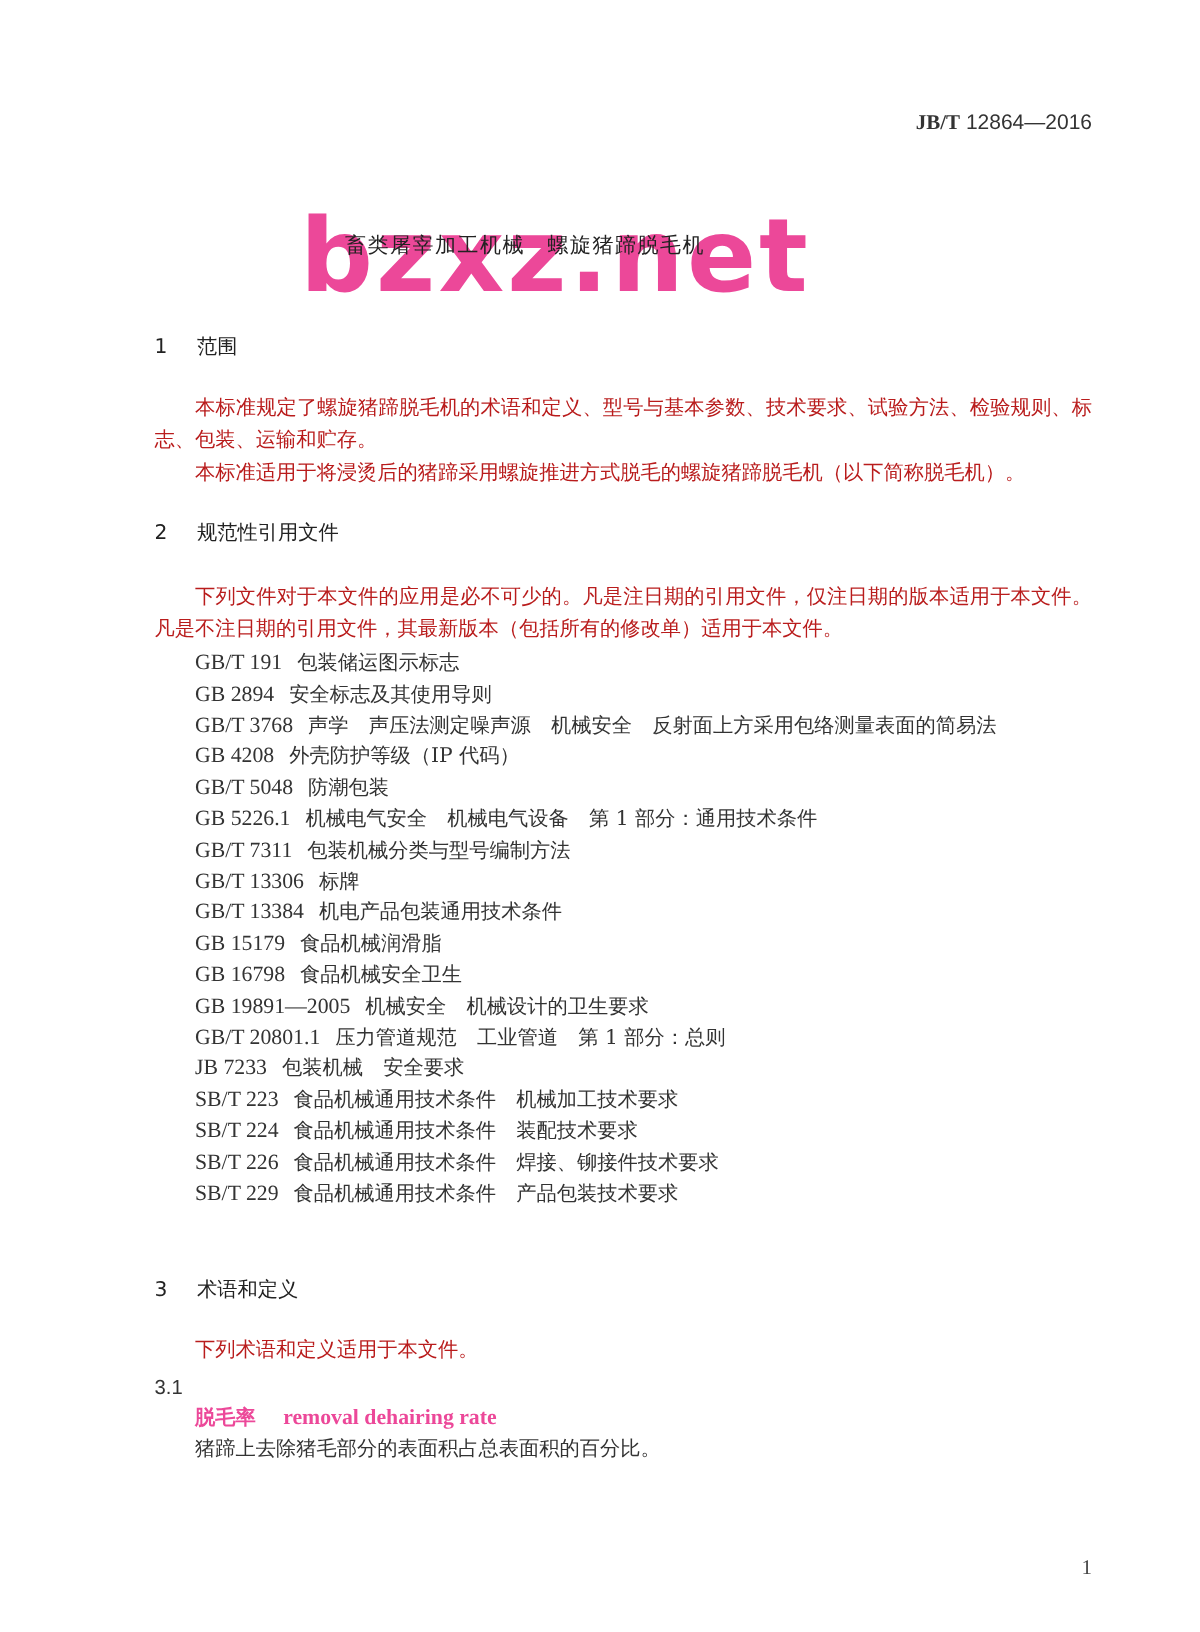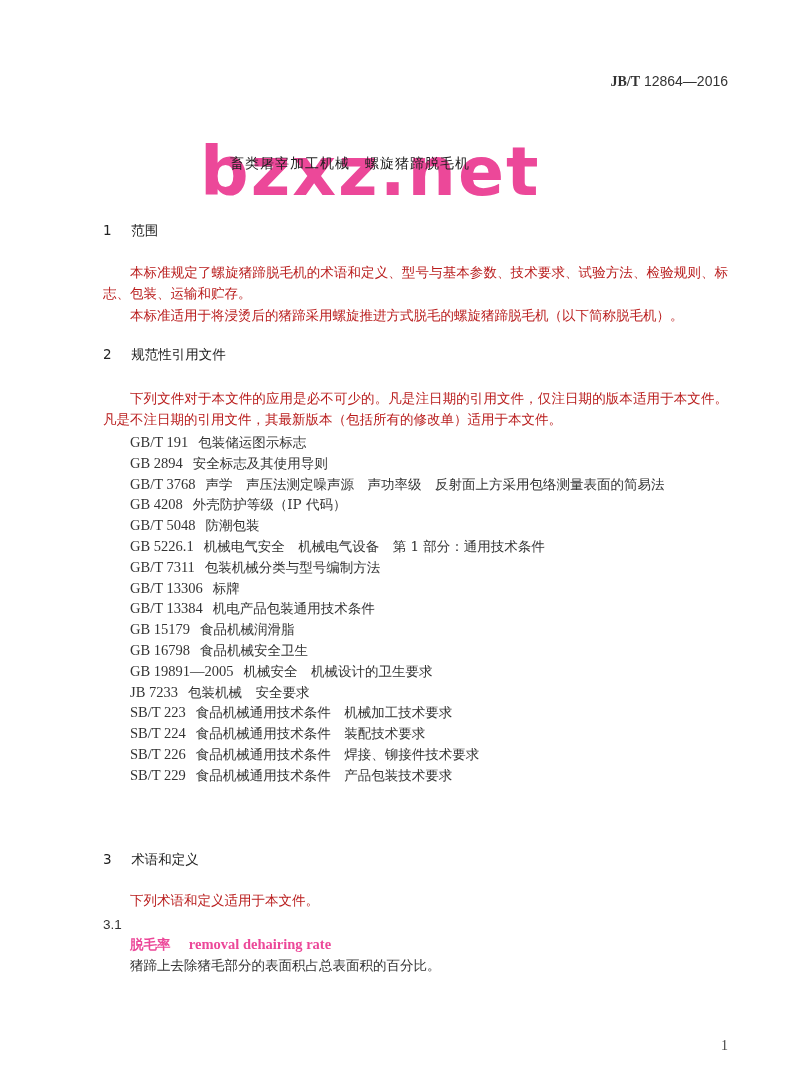--- a/index.html
+++ b/index.html
@@ -73,30 +73,31 @@
 
 <div class="section-head" style="top:346px;">
   <span class="num">2</span>
   <span>规范性引用文件</span>
 </div>
 <div class="para" style="top:388px;">下列文件对于本文件的应用是必不可少的。凡是注日期的引用文件，仅注日期的版本适用于本文件。凡是不注日期的引用文件，其最新版本（包括所有的修改单）适用于本文件。</div>
 
 <div class="ref-list">
   <div class="ref-item"><span class="code">GB/T 191</span><span>包装储运图示标志</span></div>
   <div class="ref-item"><span class="code">GB 2894</span><span>安全标志及其使用导则</span></div>
-  <div class="ref-item"><span class="code">GB/T 3768</span><span>声学　声压法测定噪声源　声功率级　反射面上方采用包络测量表面的简易法</span></div>
+  <div class="ref-item"><span class="code">GB/T 3768</span><span>声学　声压法测定噪声源　机械安全　反射面上方采用包络测量表面的简易法</span></div>
   <div class="ref-item"><span class="code">GB 4208</span><span>外壳防护等级（IP 代码）</span></div>
   <div class="ref-item"><span class="code">GB/T 5048</span><span>防潮包装</span></div>
   <div class="ref-item"><span class="code">GB 5226.1</span><span>机械电气安全　机械电气设备　第 1 部分：通用技术条件</span></div>
   <div class="ref-item"><span class="code">GB/T 7311</span><span>包装机械分类与型号编制方法</span></div>
   <div class="ref-item"><span class="code">GB/T 13306</span><span>标牌</span></div>
   <div class="ref-item"><span class="code">GB/T 13384</span><span>机电产品包装通用技术条件</span></div>
   <div class="ref-item"><span class="code">GB 15179</span><span>食品机械润滑脂</span></div>
   <div class="ref-item"><span class="code">GB 16798</span><span>食品机械安全卫生</span></div>
   <div class="ref-item"><span class="code">GB 19891—2005</span><span>机械安全　机械设计的卫生要求</span></div>
+  <div class="ref-item"><span class="code">GB/T 20801.1</span><span>压力管道规范　工业管道　第 1 部分：总则</span></div>
   <div class="ref-item"><span class="code">JB 7233</span><span>包装机械　安全要求</span></div>
   <div class="ref-item"><span class="code">SB/T 223</span><span>食品机械通用技术条件　机械加工技术要求</span></div>
   <div class="ref-item"><span class="code">SB/T 224</span><span>食品机械通用技术条件　装配技术要求</span></div>
   <div class="ref-item"><span class="code">SB/T 226</span><span>食品机械通用技术条件　焊接、铆接件技术要求</span></div>
   <div class="ref-item"><span class="code">SB/T 229</span><span>食品机械通用技术条件　产品包装技术要求</span></div>
 </div>
 
 <div class="section-head" style="top:851px;">
   <span class="num">3</span>
   <span>术语和定义</span>

